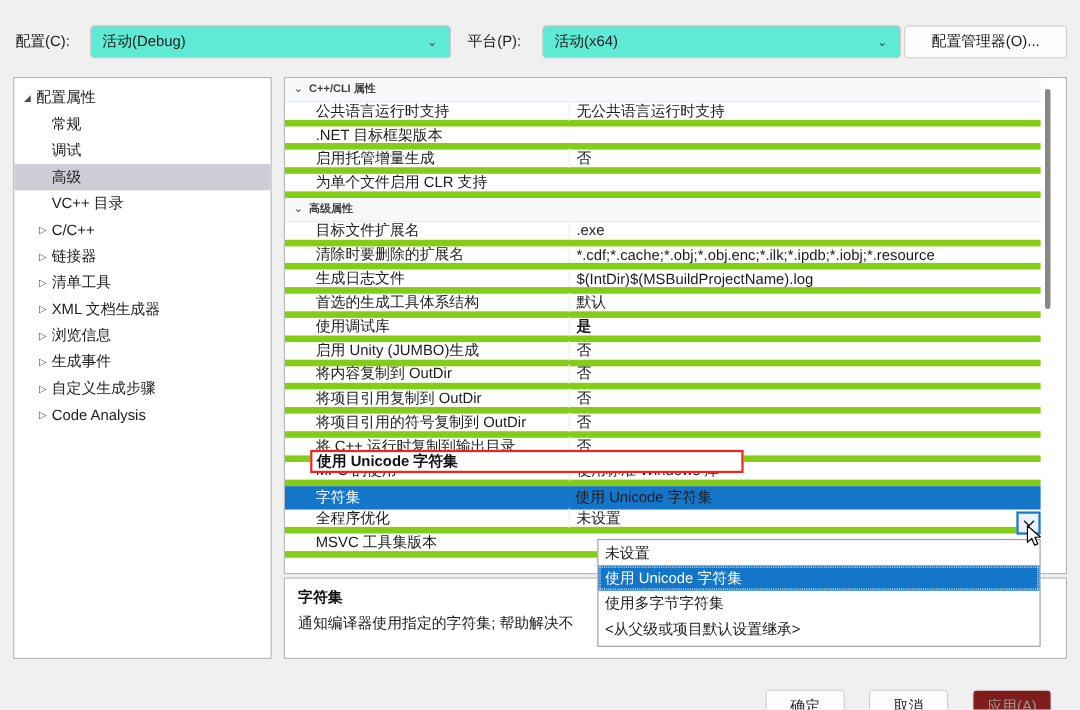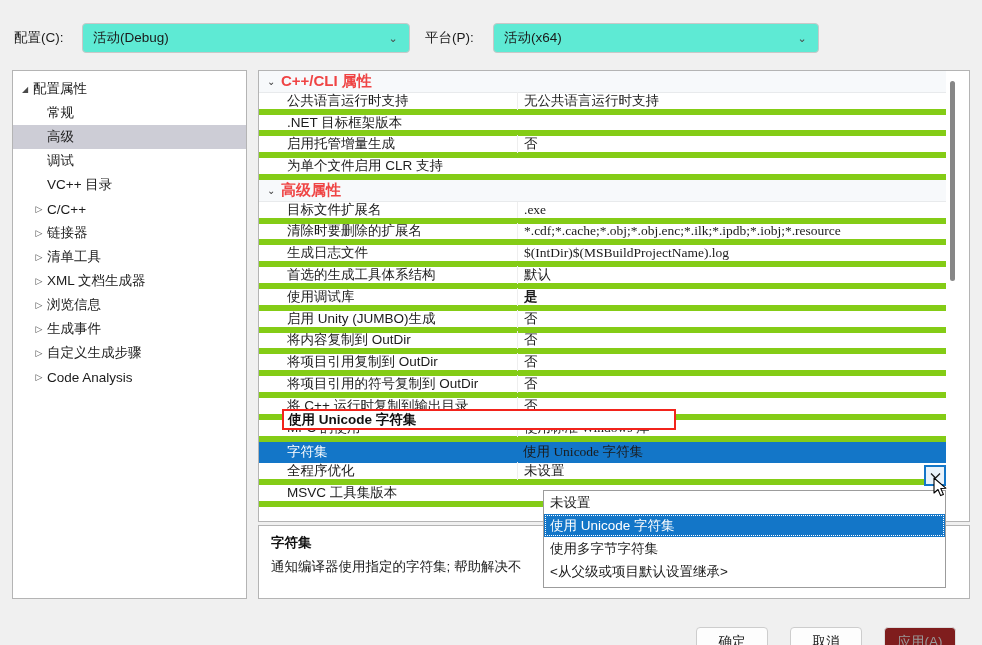--- a/index.html
+++ b/index.html
@@ -52,25 +52,25 @@
   
   .gridpanel {
     position: absolute; left: 258px; top: 57px; width: 712px; height: 452px;
     background: #ffffff; border: 1px solid #b4b4b4; overflow: hidden;
   }
   .gridrows { position: absolute; left: 0; top: 0; width: 692px; }
   .grow { height: 21.8px; display: flex; align-items: center; position: relative;
           border-bottom: 6px solid #84cc16; }
   .grow.cat { background: #f7f9fb; border-bottom: 1px solid #e8eaec; }
   .grow .gcat-chev { width: 14px; margin-left: 8px; font-size: 10px; color: #3a3a3a; }
-  .grow .gcat-name { font-weight: bold; font-size: 15px; color: #ef4444; }
+  .grow .gcat-name { font-weight: bold; font-size: 10px; color: #404040; }
   .gname { width: 258px; flex: 0 0 258px; padding-left: 28px; font-size: 13.5px;
            color: #1b1b1b; white-space: nowrap; overflow: hidden; }
   .gval { flex: 1; padding-left: 6px; font-size: 13.5px; color: #1b1b1b;
-          white-space: nowrap; overflow: hidden; border-left: 1px solid #eeeeee; font-family: Liberation Serif, serif; }
+          white-space: nowrap; overflow: hidden; border-left: 1px solid #eeeeee; }
   .gval.bold { font-weight: bold; }
   .grow.selrow { background: #1376c8; border-bottom: 1px solid #1376c8; }
   .grow.selrow .gname { color: #ffffff; }
   .grow.selrow .gval { border-left: none; }
 
   
   .editorcell {
     position: absolute; left: 282px; top: 396px; width: 394px; height: 21px;
     background: #ffffff; display: flex; align-items: center;
   }
@@ -136,39 +136,40 @@
     <div class="tb-label" style="left:14px;">配置(C):</div>
     <div class="combo" style="left:82px; width:328px;">
       <span class="cval">活动(Debug)</span>
       <span class="chev">⌄</span>
     </div>
     <div class="tb-label" style="left:425px;">平台(P):</div>
     <div class="combo" style="left:493px; width:326px;gap:17px;">
       <span class="cval">活动(x64)</span>
       <span class="chev">⌄</span>
     </div>
+    <div class="btn-cfgmgr">配置管理器(O)...</div>
   </div>
 
   <div class="treepanel">
     <div class="tree" id="tree-host">
         <div class="tnode">
           <span class="twist" style="margin-left: 4px; transform: none; font-size: 8px;">◢</span>
           <span class="tlabel">配置属性</span>
         </div>
         <div class="tnode">
           <span class="twist" style="margin-left: 18px;"></span>
           <span class="tlabel">常规</span>
+        </div>
+        <div class="tnode">
+          <span class="twist" style="margin-left: 18px;"></span>
+          <span class="tlabel">调试</span>
         </div>
         <div class="tnode sel">
           <span class="twist" style="margin-left: 18px;"></span>
           <span class="tlabel">高级</span>
-        </div>
-        <div class="tnode">
-          <span class="twist" style="margin-left: 18px;"></span>
-          <span class="tlabel">调试</span>
         </div>
         <div class="tnode">
           <span class="twist" style="margin-left: 18px;"></span>
           <span class="tlabel">VC++ 目录</span>
         </div>
         <div class="tnode">
           <span class="twist" style="margin-left: 18px; font-size: 9px;">▷</span>
           <span class="tlabel">C/C++</span>
         </div>
         <div class="tnode">

